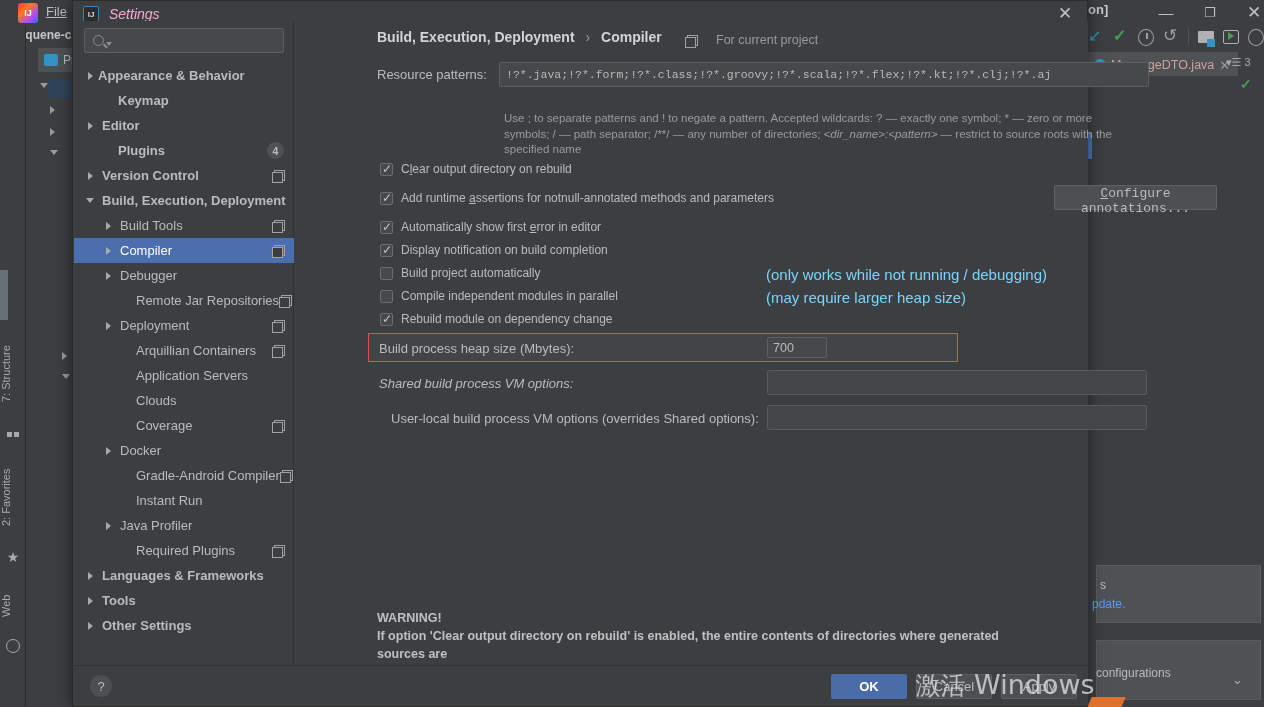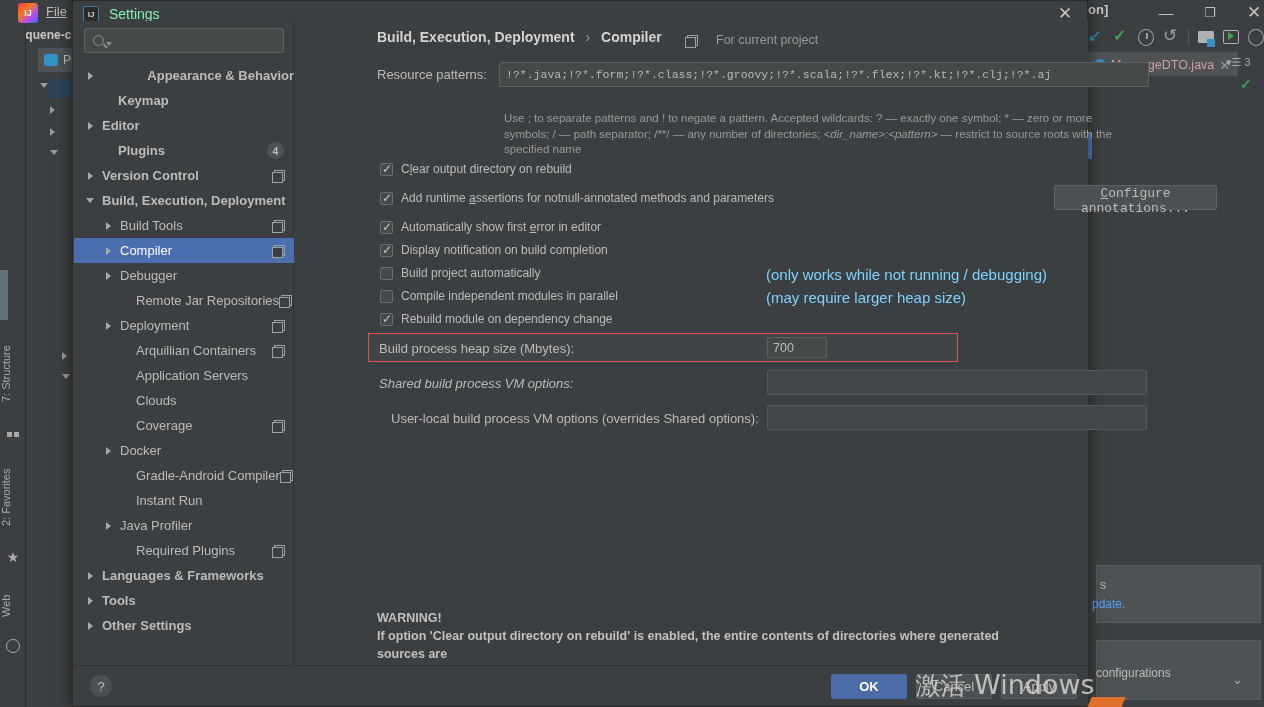--- a/index.html
+++ b/index.html
@@ -189,21 +189,21 @@
     display: flex; align-items: center; gap: 10px; padding-left: 10px;
   }
   .dlg-ico {
     width: 16px; height: 16px; border: 1px solid #3c7fb1; background: #2b2b2b;
     position: relative; border-radius: 2px;
   }
   .dlg-ico::after {
     content: "IJ"; position: absolute; inset: 0; display: flex; align-items: center;
     justify-content: center; color: #d6d6d6; font-size: 8px; font-weight: bold;
   }
-  .dlg-title { color: #86efac; font-size: 14px; }
+  .dlg-title { color: #f9a8d4; font-size: 14px; font-style: italic; }
   .dlg-close {
     position: absolute; right: 10px; top: 3px; width: 24px; height: 20px;
     color: #c0c0c0; font-size: 17px; text-align: center; line-height: 20px;
   }
 
   
   .tree-pane {
     position: absolute; left: 1px; top: 20px; width: 220px; height: 646px;
     background: #3c3f41; border-right: 1px solid #323232;
   }
@@ -496,21 +496,21 @@
       <div class="search-box">
         <span class="search-glyph"></span>
         <span class="search-caret"></span>
         <input class="search-input" type="text" value="" placeholder="" style="">
       </div>
       <div class="tree" id="settings-tree">
           <div class="tree-row bold">
             <span class="twisty" style="margin-left: 10px;">
               <span class="arrow-r"></span>
             </span>
-            <span class="tree-label" style="margin-left: 20px; text-align: right;">Appearance &amp; Behavior</span>
+            <span class="tree-label" style="margin-left: 2px;">Appearance &amp; Behavior</span>
           </div>
           <div class="tree-row bold">
             <span class="twisty" style="margin-left: 26px;"></span>
             <span class="tree-label" style="margin-left: 6px;">Keymap</span>
           </div>
           <div class="tree-row bold">
             <span class="twisty" style="margin-left: 10px;">
               <span class="arrow-r"></span>
             </span>
             <span class="tree-label" style="margin-left: 6px;">Editor</span>

